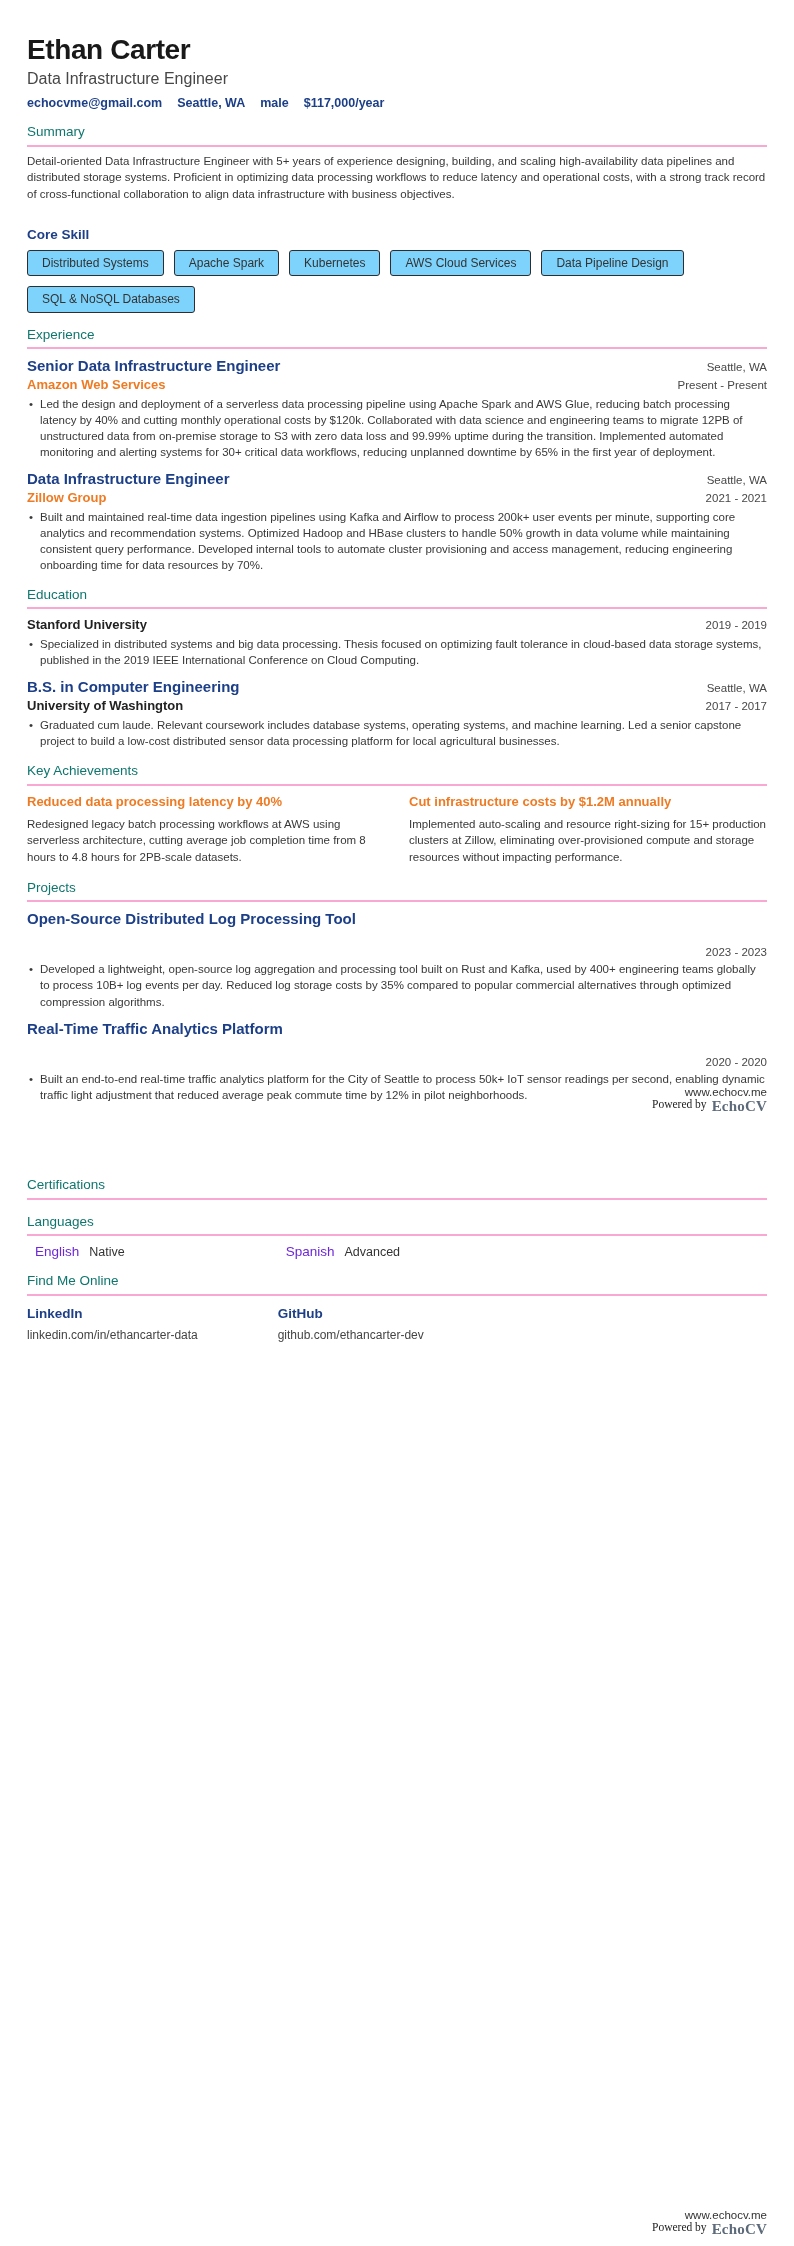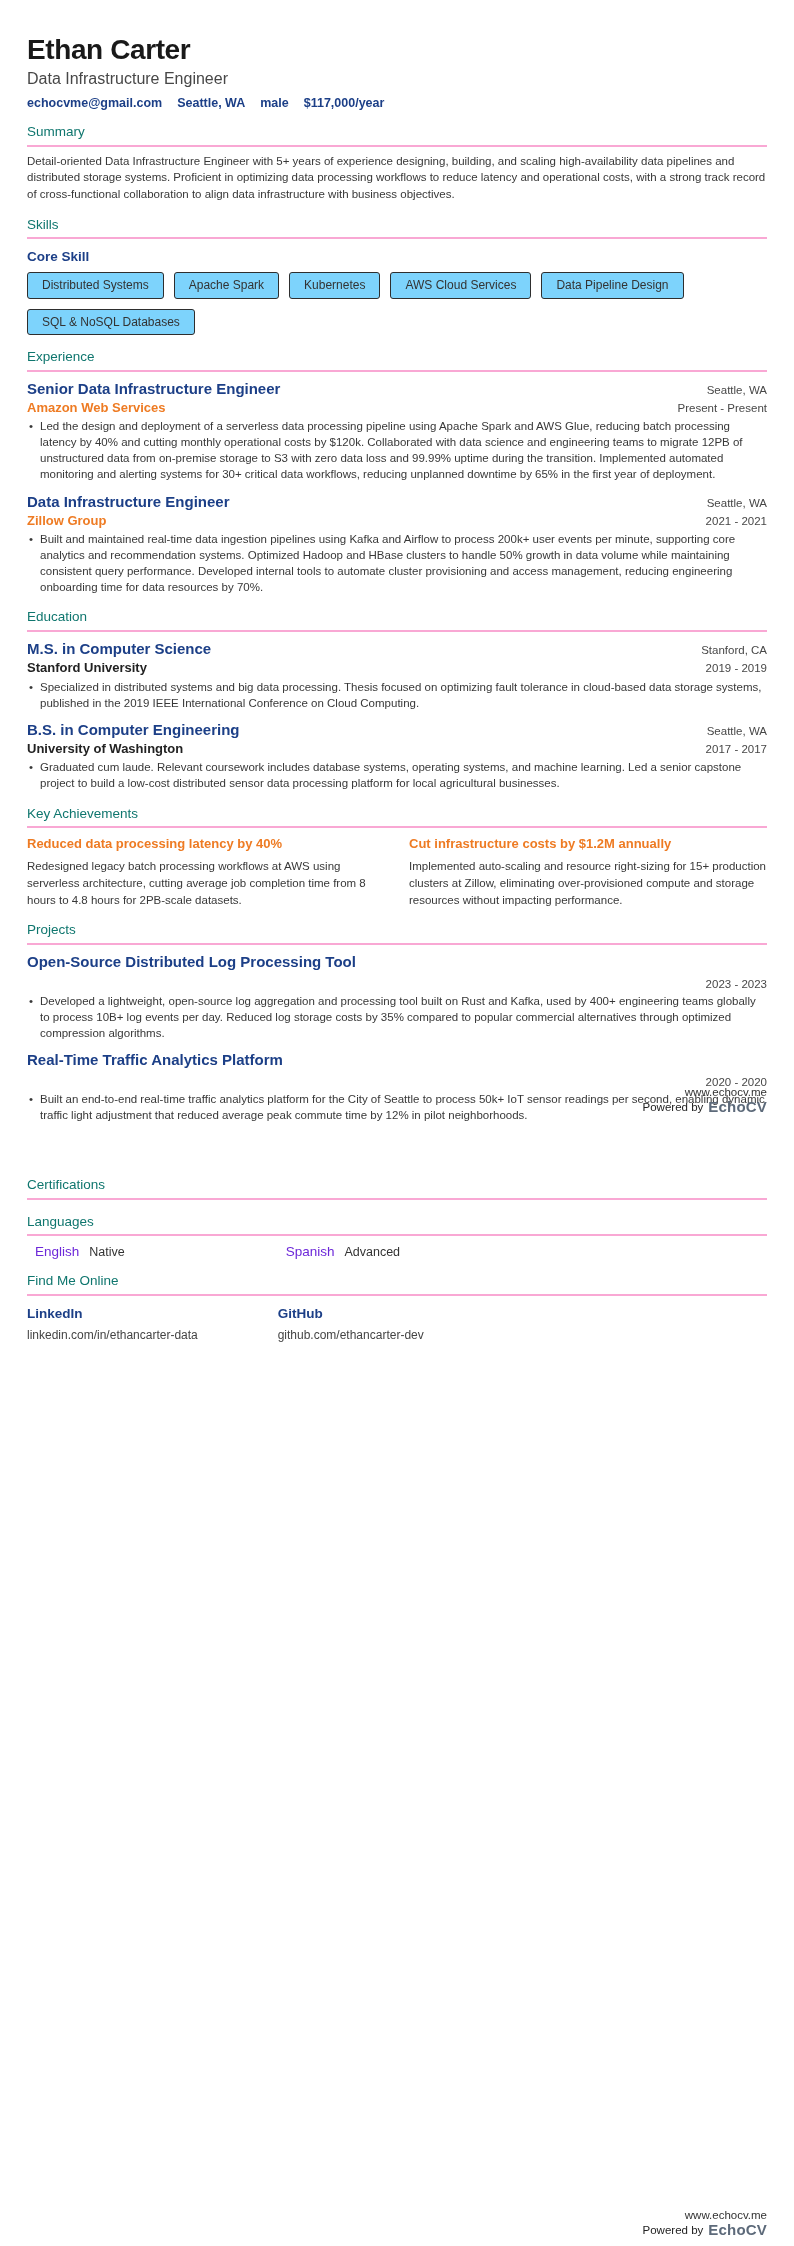--- a/index.html
+++ b/index.html
@@ -28,38 +28,38 @@
   .entry:first-child{margin-top:2px;}
   .row{display:flex;justify-content:space-between;align-items:baseline;}
   .etitle{font-size:15px;font-weight:700;color:#1c3f87;line-height:1.2;}
   .meta{font-size:11.5px;color:#474747;white-space:nowrap;}
   .row2{margin-top:2px;}
   .company{font-size:13px;font-weight:700;color:#ee7b23;line-height:1.2;}
   .school{font-size:13px;font-weight:700;color:#222;line-height:1.2;}
   .bullets{margin:3px 0 0;padding:0;list-style:none;font-size:11.5px;color:#383838;line-height:1.4;}
   .bullets li{position:relative;padding-left:13px;}
   .bullets li::before{content:"\2022";position:absolute;left:2px;color:#383838;}
-  .daterow{text-align:right;margin-top:7px;}
+  .daterow{text-align:right;margin-top:18px;}
   
   .grid2{display:grid;grid-template-columns:1fr 1fr;column-gap:24px;row-gap:14px;padding-top:8px;}
   .grid3{display:grid;grid-template-columns:repeat(3,1fr);column-gap:12px;padding-top:8px;}
   .ka-title{font-size:13px;font-weight:700;color:#ee7b23;line-height:1.25;}
   .ka-text{margin-top:6px;font-size:11.5px;color:#383838;line-height:1.45;}
   .cert-title{font-size:13px;font-weight:700;color:#1c3f87;line-height:1.3;}
   .cert-sub{margin-top:4px;font-size:12px;color:#444;}
   .lang{display:flex;align-items:baseline;gap:10px;}
   .lang-name{font-size:13.5px;font-weight:400;color:#6d28d9;padding-left:8px;}
   .lang-level{font-size:12.5px;color:#333;}
   .link-label{font-size:13.5px;font-weight:700;color:#1c3f87;text-decoration:none;display:inline-block;}
   .link-url{margin-top:6px;font-size:12px;color:#444;}
   
   .footer{position:absolute;left:27px;right:27px;bottom:8px;display:flex;
           justify-content:space-between;align-items:flex-end;flex-direction:column;}
   .site{font-size:11.5px;color:#333;text-decoration:none;}
-  .powered{font-size:11.5px;color:#222;display:flex;align-items:center;gap:5px;}
+  .powered{font-size:11.5px;color:#222;display:flex;align-items:flex-start;gap:5px;font-family:Liberation Serif, serif;}
   .brand{font-size:15px;font-weight:600;color:#5d6a7a;text-decoration:none;letter-spacing:0.2px;}
   .pg2{padding-top:40px;}
 </style>
 </head>
 <body>
 
 <div class="page">
 
   <div class="hdr">
     <h1 class="name">Ethan Carter</h1>
@@ -73,21 +73,20 @@
   </div>
 
   <div class="section">
     <div class="sec-h">Summary</div>
     <div class="sec-b">
       <div class="para">Detail-oriented Data Infrastructure Engineer with 5+ years of experience designing, building, and scaling high-availability data pipelines and distributed storage systems. Proficient in optimizing data processing workflows to reduce latency and operational costs, with a strong track record of cross-functional collaboration to align data infrastructure with business objectives.</div>
     </div>
   </div>
 
   <div class="section">
-    <div class="sec-h">Skills</div>
     <div class="sec-b">
       <div class="group-label">Core Skill</div>
       <div class="chips">
         <span class="chip">Distributed Systems</span>
         <span class="chip">Apache Spark</span>
         <span class="chip">Kubernetes</span>
         <span class="chip">AWS Cloud Services</span>
         <span class="chip">Data Pipeline Design</span>
         <span class="chip">SQL &amp; NoSQL Databases</span>
       </div>
@@ -123,24 +122,20 @@
           <li>Built and maintained real-time data ingestion pipelines using Kafka and Airflow to process 200k+ user events per minute, supporting core analytics and recommendation systems. Optimized Hadoop and HBase clusters to handle 50% growth in data volume while maintaining consistent query performance. Developed internal tools to automate cluster provisioning and access management, reducing engineering onboarding time for data resources by 70%.</li>
         </ul>
       </div>
     </div>
   </div>
 
   <div class="section">
     <div class="sec-h">Education</div>
     <div class="sec-b">
       <div class="entry">
-        <div class="row">
-          <span class="etitle">M.S. in Computer Science</span>
-          <span class="meta">Stanford, CA</span>
-        </div>
         <div class="row row2">
           <span class="school">Stanford University</span>
           <span class="meta">2019 - 2019</span>
         </div>
         <ul class="bullets">
           <li>Specialized in distributed systems and big data processing. Thesis focused on optimizing fault tolerance in cloud-based data storage systems, published in the 2019 IEEE International Conference on Cloud Computing.</li>
         </ul>
       </div>
       <div class="entry">
         <div class="row">

